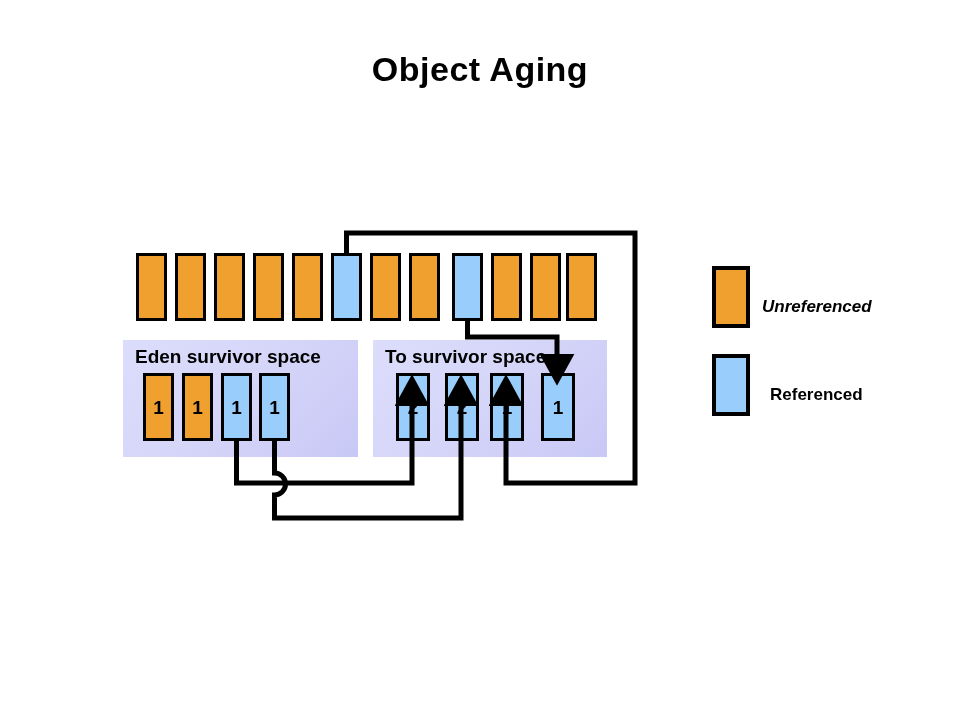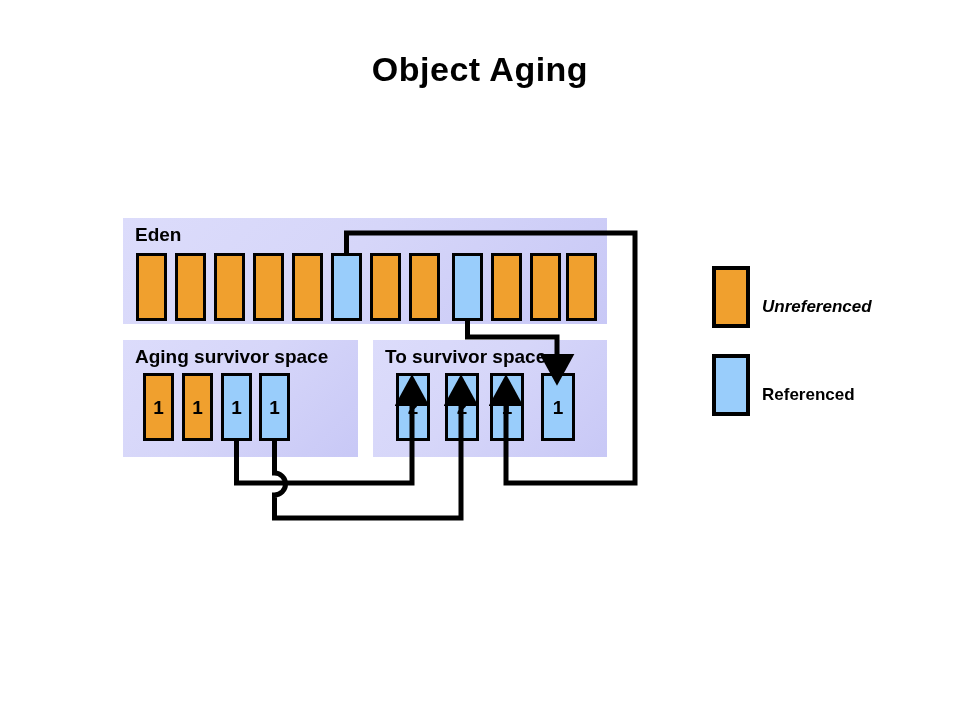--- a/index.html
+++ b/index.html
@@ -88,41 +88,38 @@
   #legend-swatch-referenced   { top: 354px; background: #99cdfb; }
   .legend-label {
     position: absolute;
     left: 762px;
     font-size: 17px;
     font-weight: bold;
     white-space: nowrap;
     line-height: 20px;
   }
   #legend-label-unreferenced { top: 297px; font-style: italic; }
-  #legend-label-referenced   { top: 385px; }
+  #legend-label-referenced   { top: 385px; margin-left: 8px; }
 
   
   #connectors {
     position: absolute;
     left: 0; top: 0;
     width: 960px;
     height: 720px;
     pointer-events: none;
   }
 </style>
 </head>
 <body>
 
 <div id="stage">
 
   <div id="page-title">Object Aging</div>
 
-  <div class="region" id="region-eden">
-    <div class="region-label">Eden</div>
-  </div>
   <div class="block eden-block unref" style="left:136px">
       <span></span>
     </div>
   <div class="block eden-block unref" style="left:175px">
       <span></span>
     </div>
   <div class="block eden-block unref" style="left:214px">
       <span></span>
     </div>
   <div class="block eden-block unref" style="left:253px">
@@ -147,21 +144,21 @@
       <span></span>
     </div>
   <div class="block eden-block unref" style="left:530px">
       <span></span>
     </div>
   <div class="block eden-block unref" style="left:566px">
       <span></span>
     </div>
 
   <div class="region" id="region-from">
-    <div class="region-label">Aging survivor  space</div>
+    <div class="region-label">Eden survivor  space</div>
   </div>
   <div class="block surv-block unref" style="left:143px">
       <span>1</span>
     </div>
   <div class="block surv-block unref" style="left:182px">
       <span>1</span>
     </div>
   <div class="block surv-block ref" style="left:221px">
       <span>1</span>
     </div>

